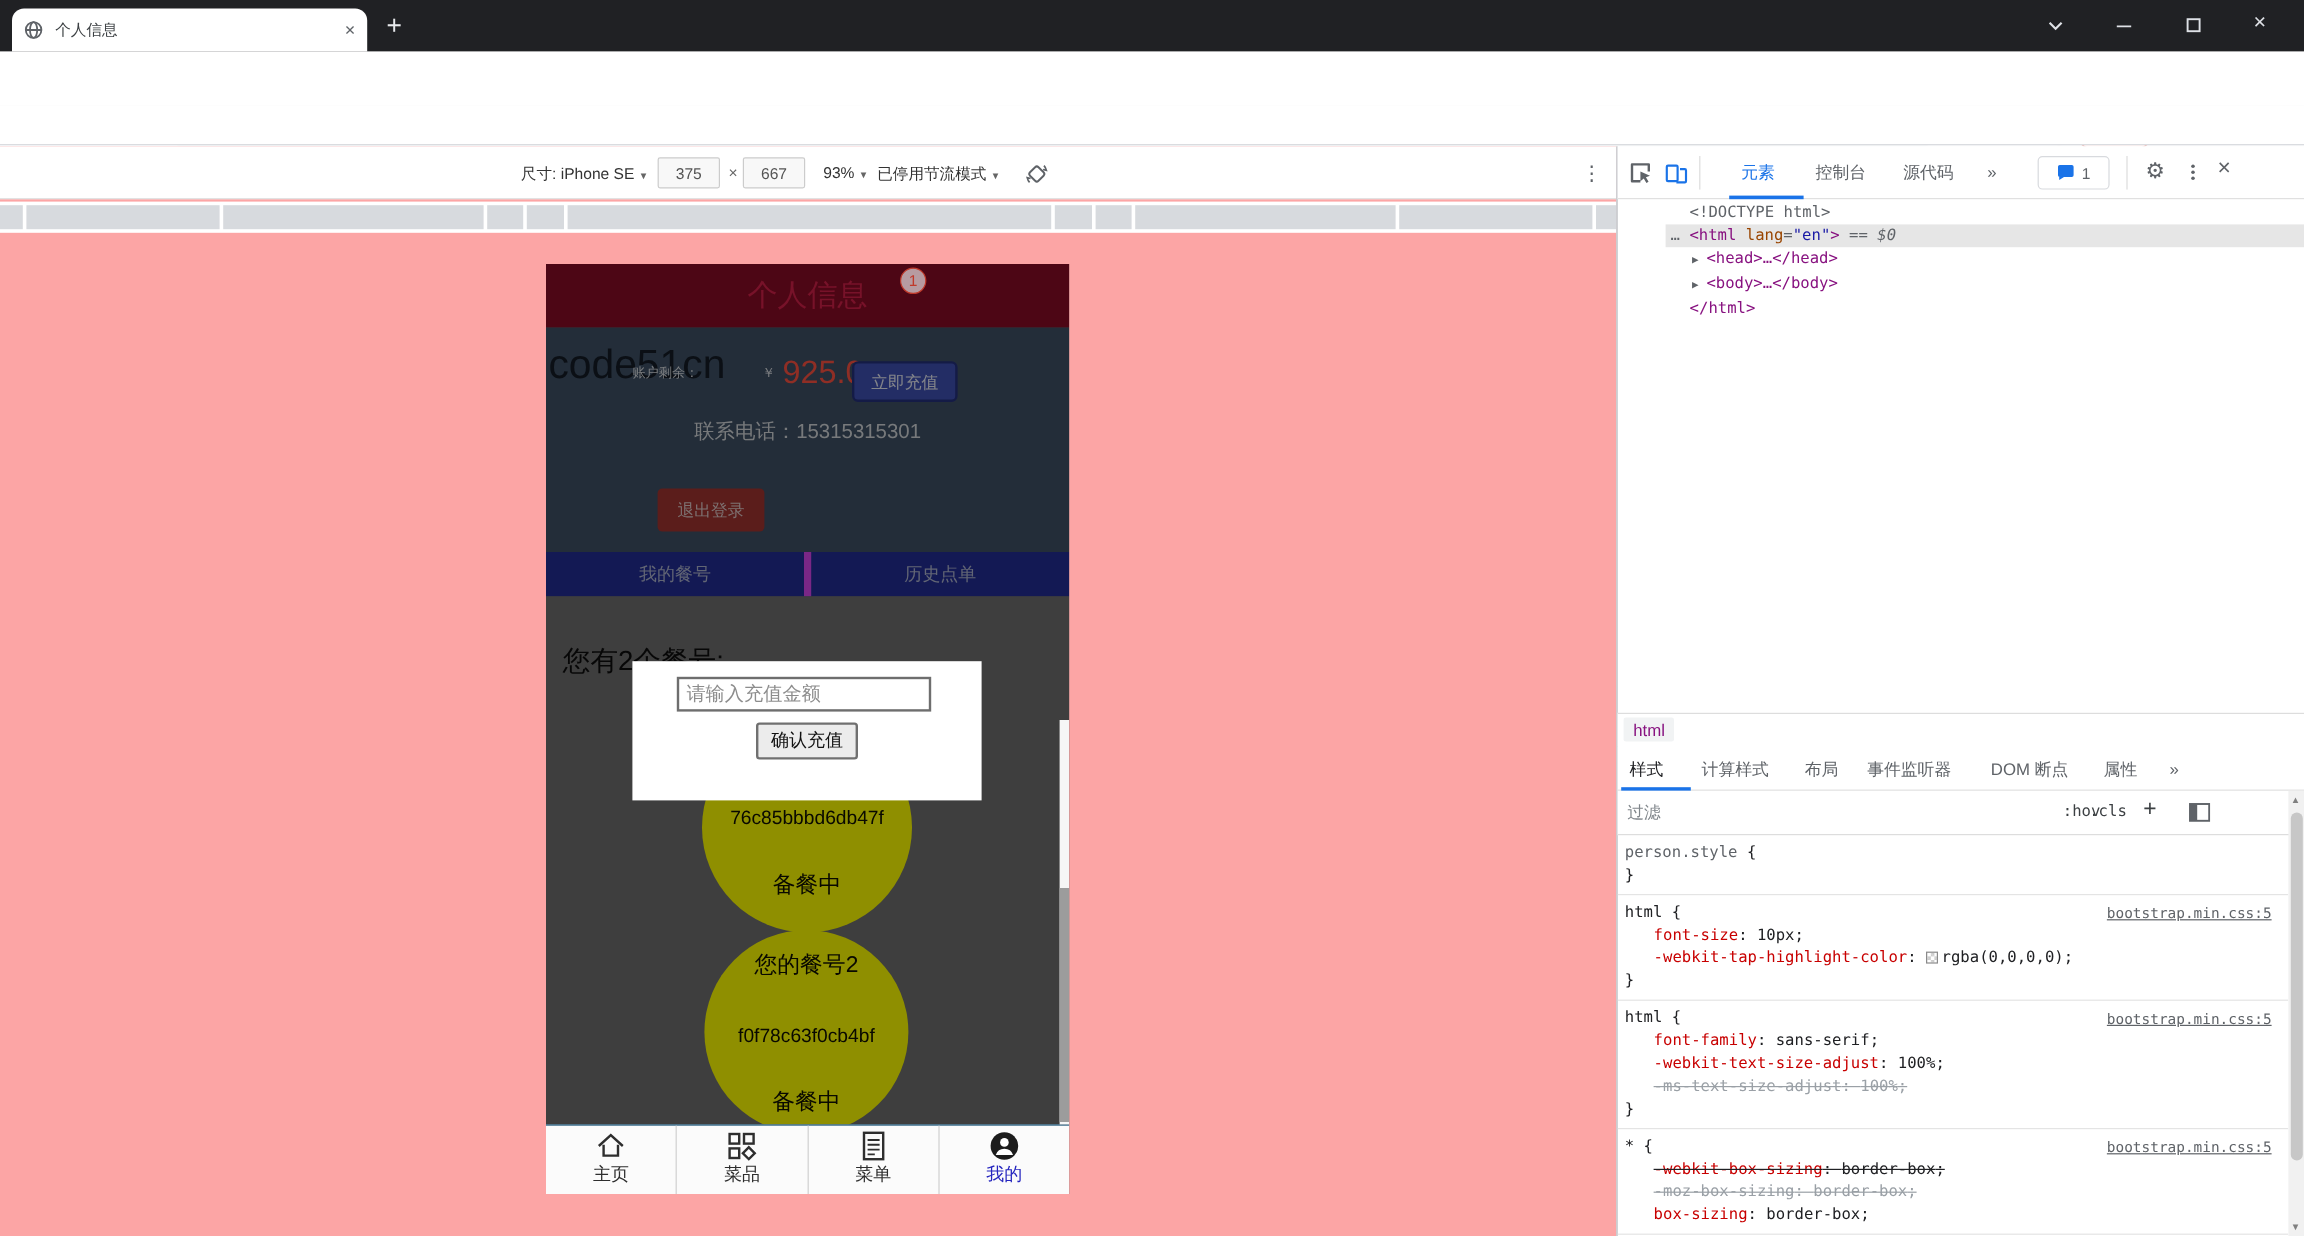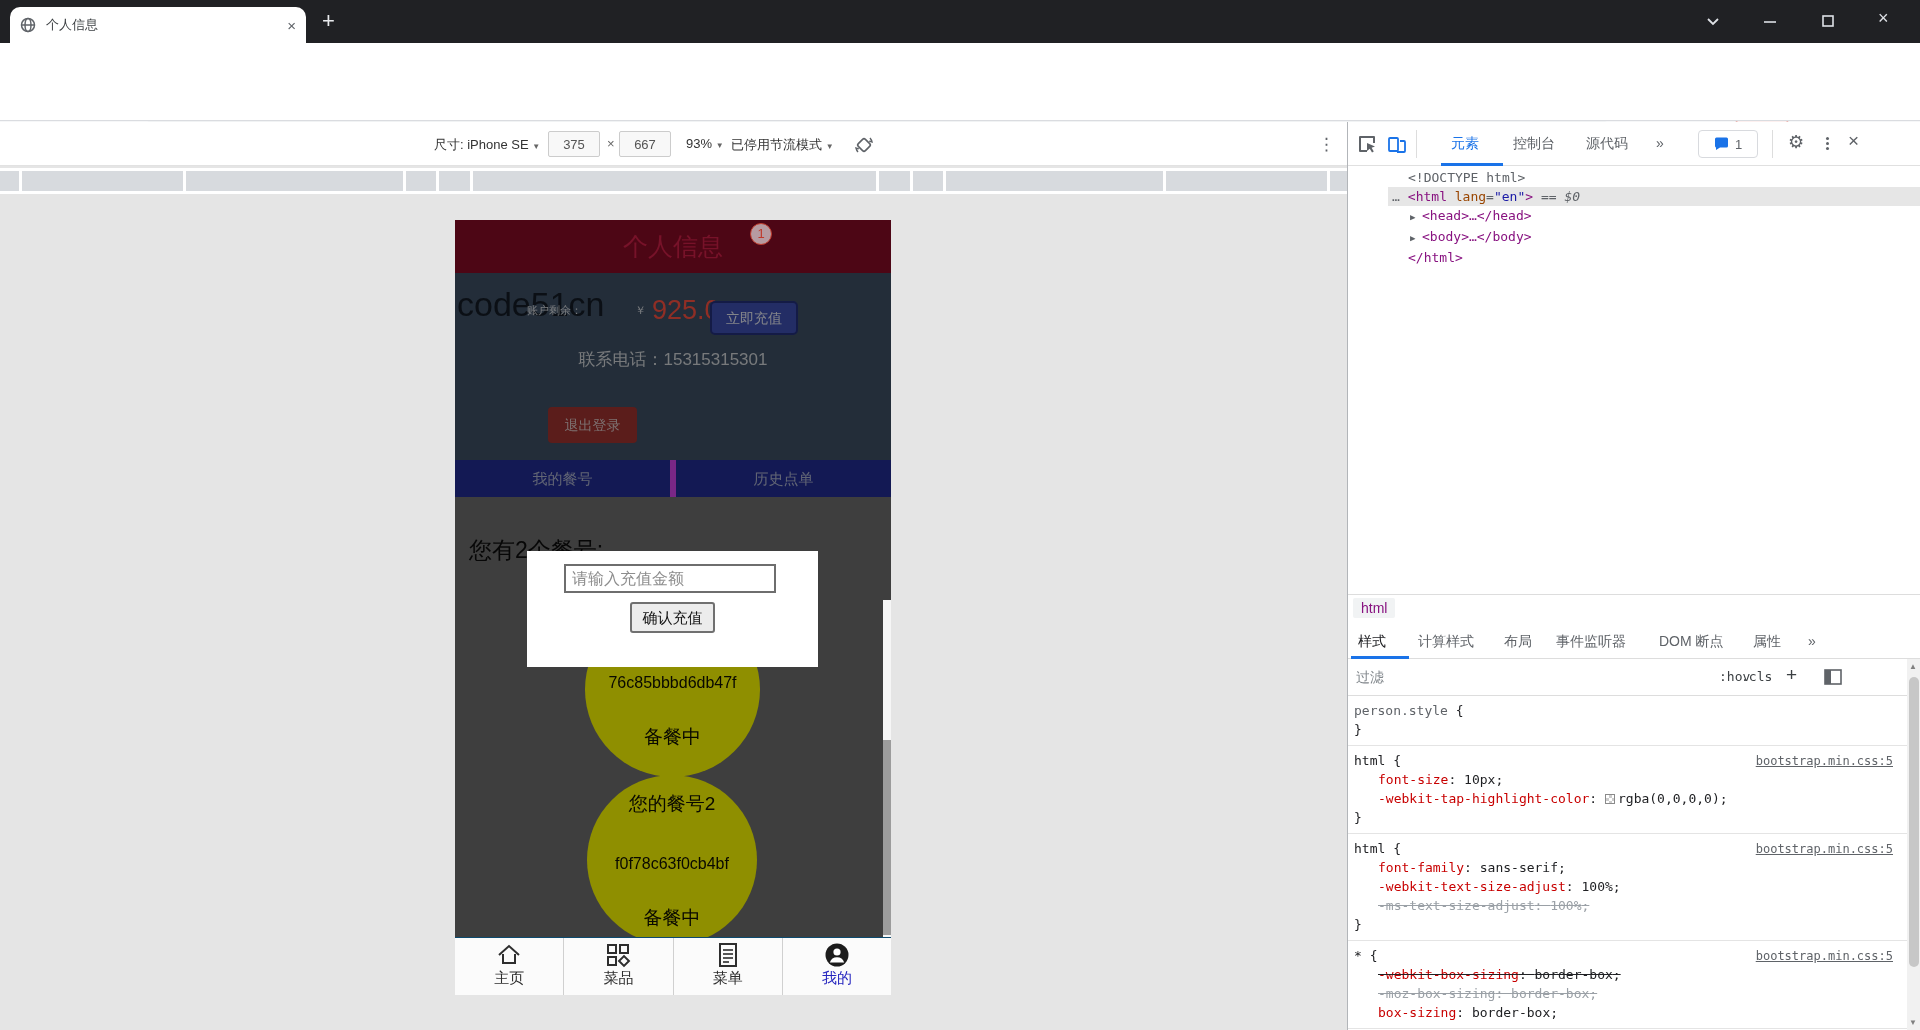--- a/index.html
+++ b/index.html
@@ -27,21 +27,21 @@
   #updatechip { left:1729px; top:49px; width:66px; height:33px; border:1px solid #e8b2ae; background:#fdf0ef;
      border-radius:17px; display:flex; align-items:center; justify-content:center; gap:8px; }
   #updatechip span { color:#c5221f; font-size:14px; }
   .vdots { width:3px; height:3px; border-radius:50%; background:#c5221f;
      box-shadow:0 -5px 0 #c5221f, 0 5px 0 #c5221f; }
   .vdots.gray { background:#5f6368; box-shadow:0 -5px 0 #5f6368, 0 5px 0 #5f6368; }
   #bmrow { left:0; top:88px; width:1920px; height:33px; background:#fff; border-bottom:1px solid #dadce0; }
   .bmitem { top:95px; display:flex; align-items:center; gap:7px; font-size:13px; color:#3c4043; }
 
   
-  #devicearea { left:0; top:122px; width:1347px; height:908px; background:#e5e5e5; }
+  #devicearea { left:0; top:122px; width:1347px; height:908px; background:#fca5a5; }
   #emtoolbar { left:0; top:0; width:1347px; height:44px; background:#fff; border-bottom:1px solid #e2e2e2;
      font-size:13px; color:#333; }
   .embox { top:9px; width:52px; height:26px; border:1px solid #ccc; background:#f8f8f8; text-align:center;
      font-size:13px; color:#555; border-radius:2px; }
   .emlabel { top:14px; }
   .tri { font-size:8px; color:#666; }
   #mediaband { left:0; top:46px; width:1347px; height:26px; background:#fff; }
   .seg { top:3px; height:20px; background:#d7dade; }
 
   

